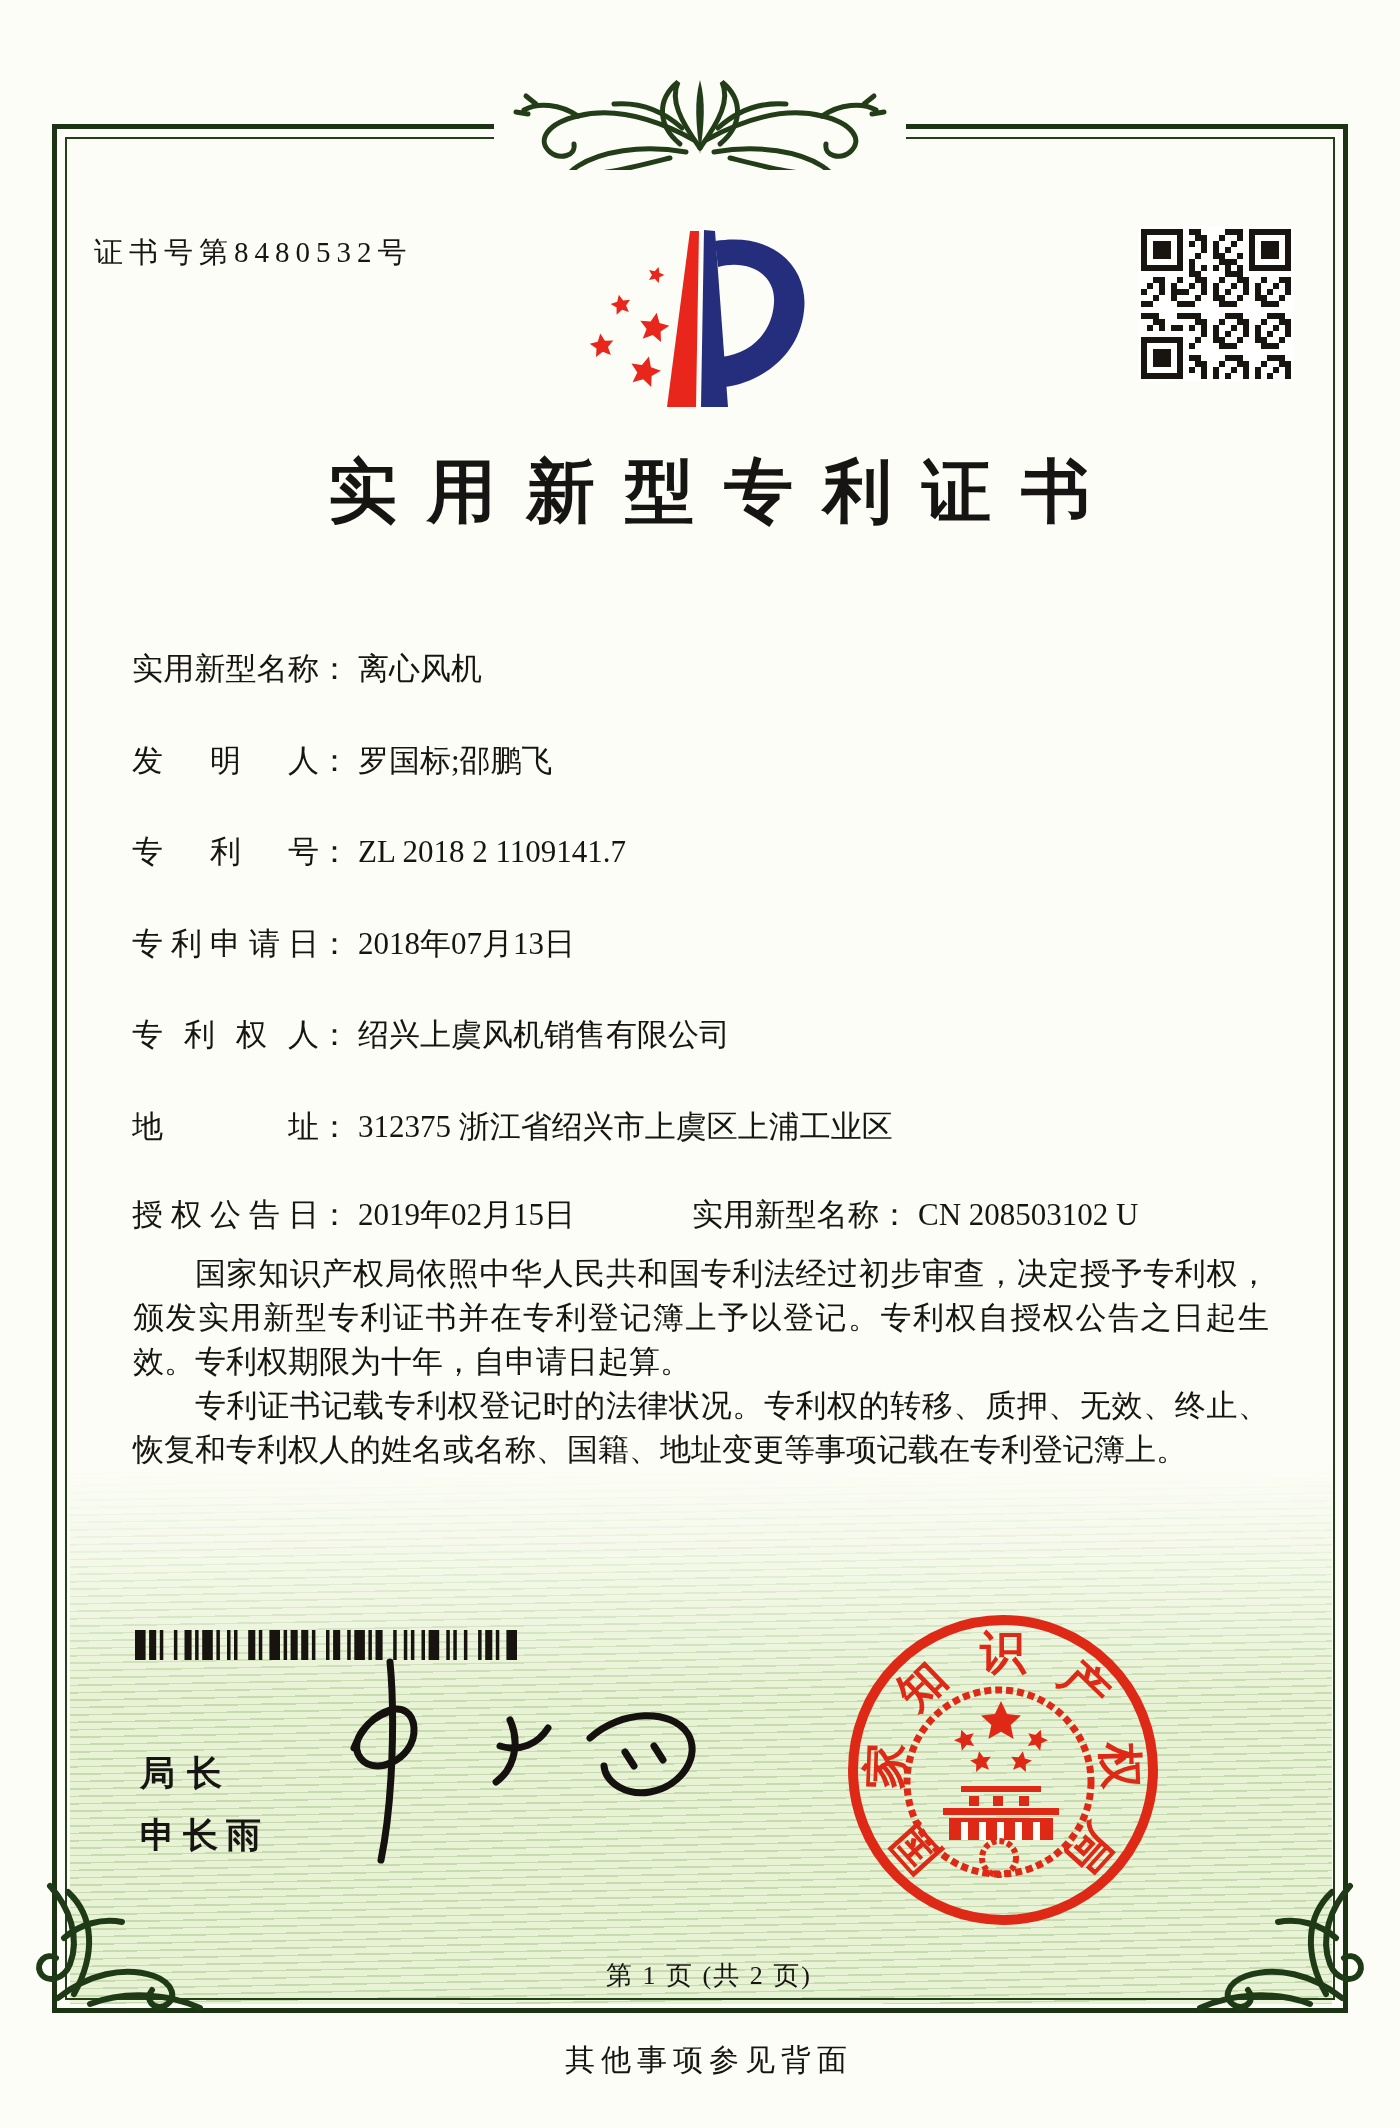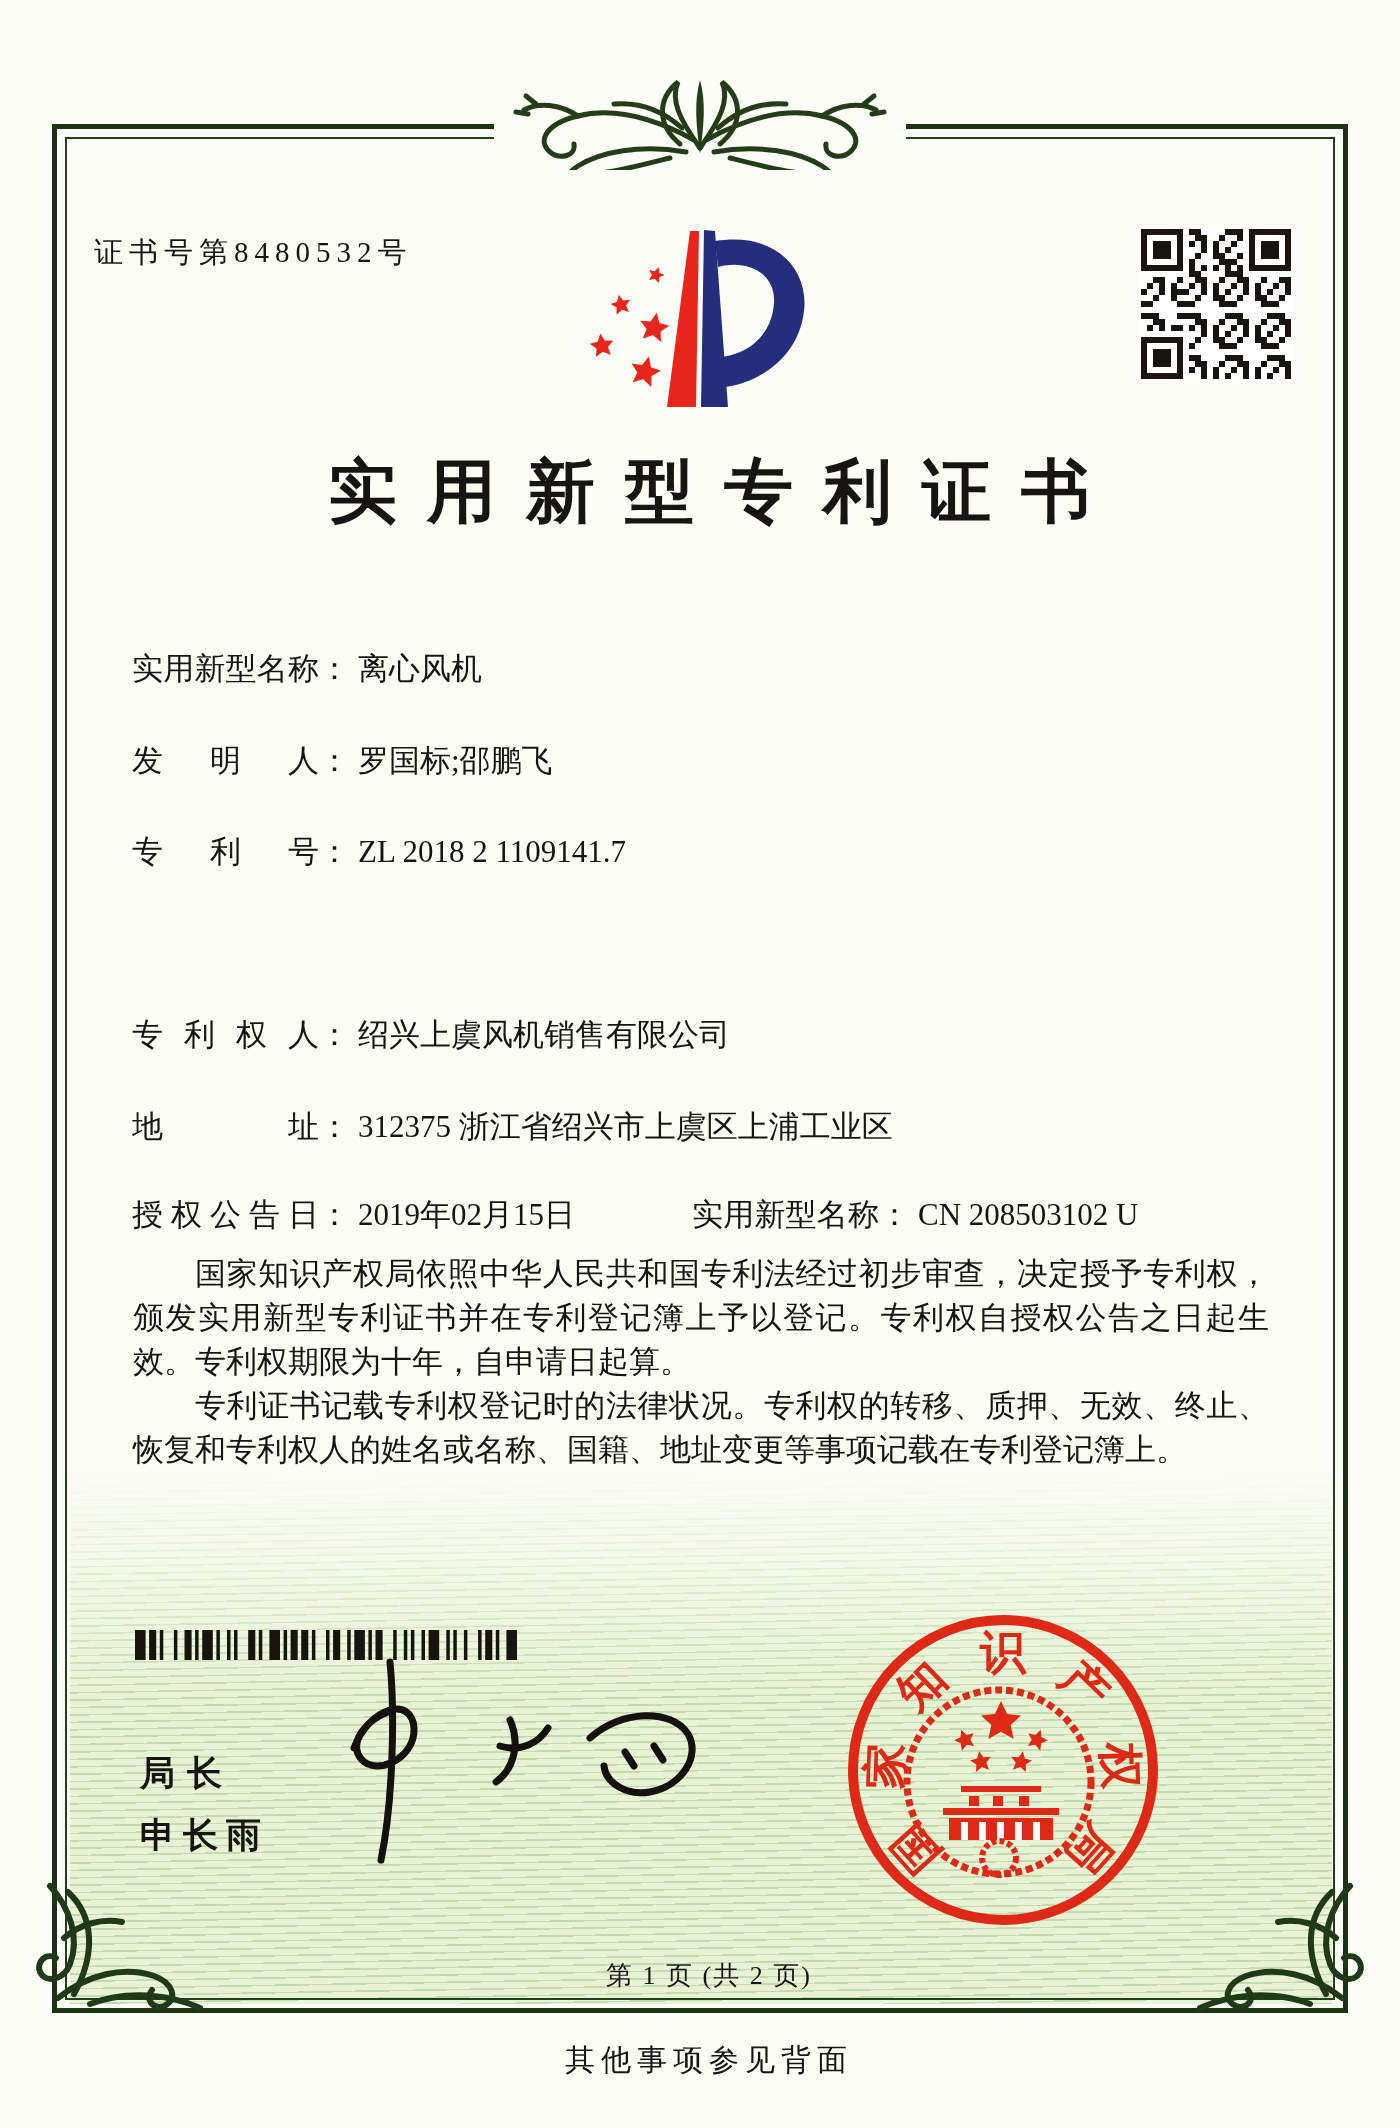--- a/index.html
+++ b/index.html
@@ -374,20 +374,23 @@
 
   <div class="abs frow" style="top:648px;">
     <span class="flabel">实用新型名称</span><span class="fcolon">：</span><span>离心风机</span>
   </div>
   <div class="abs frow" style="top:740px;">
     <span class="flabel">发明人</span><span class="fcolon">：</span><span>罗国标;邵鹏飞</span>
   </div>
   <div class="abs frow" style="top:831px;">
     <span class="flabel">专利号</span><span class="fcolon">：</span><span>ZL 2018 2 1109141.7</span>
   </div>
+  <div class="abs frow" style="top:923px;">
+    <span class="flabel">专利申请日</span><span class="fcolon">：</span><span>2018年07月13日</span>
+  </div>
   <div class="abs frow" style="top:1014px;font-family:Liberation Serif, serif;">
     <span class="flabel">专利权人</span><span class="fcolon">：</span><span>绍兴上虞风机销售有限公司</span>
   </div>
   <div class="abs frow" style="top:1106px;">
     <span class="flabel">地址</span><span class="fcolon">：</span><span>312375 浙江省绍兴市上虞区上浦工业区</span>
   </div>
 
   <div class="abs frow" style="top:1194px;">
     <span class="flabel">授权公告日</span><span class="fcolon">：</span><span>2019年02月15日</span>
     <span class="grant2">

